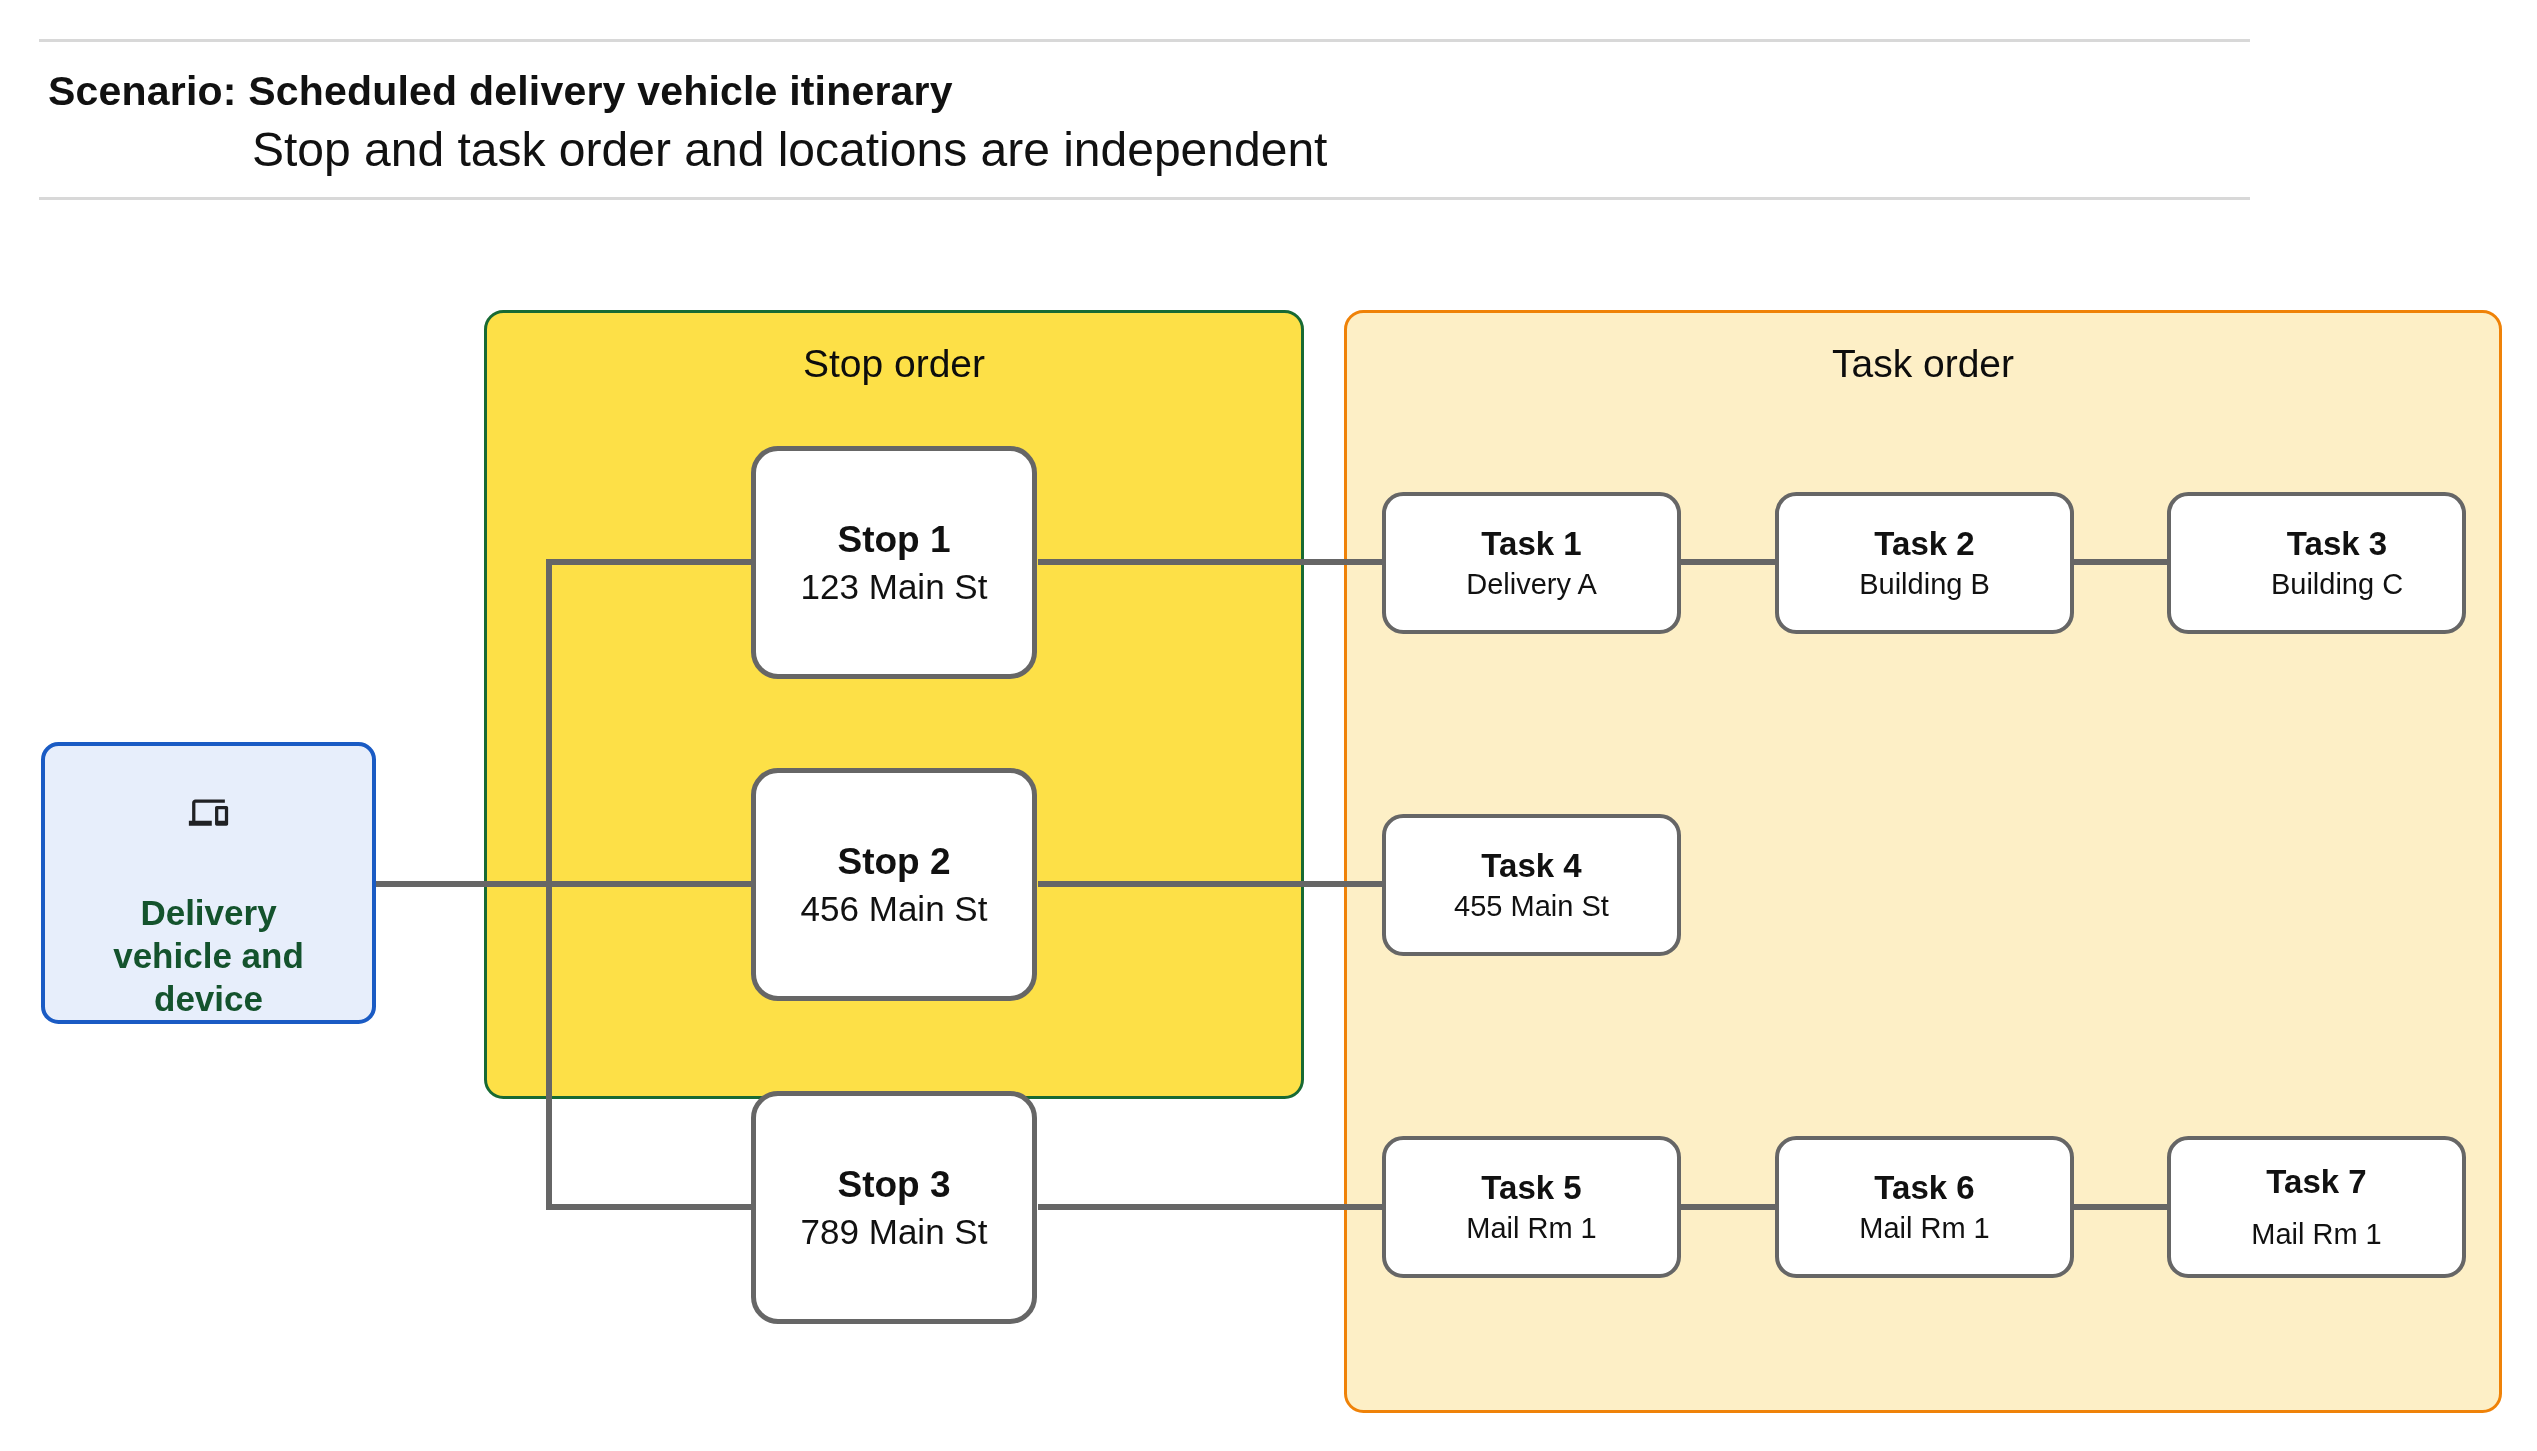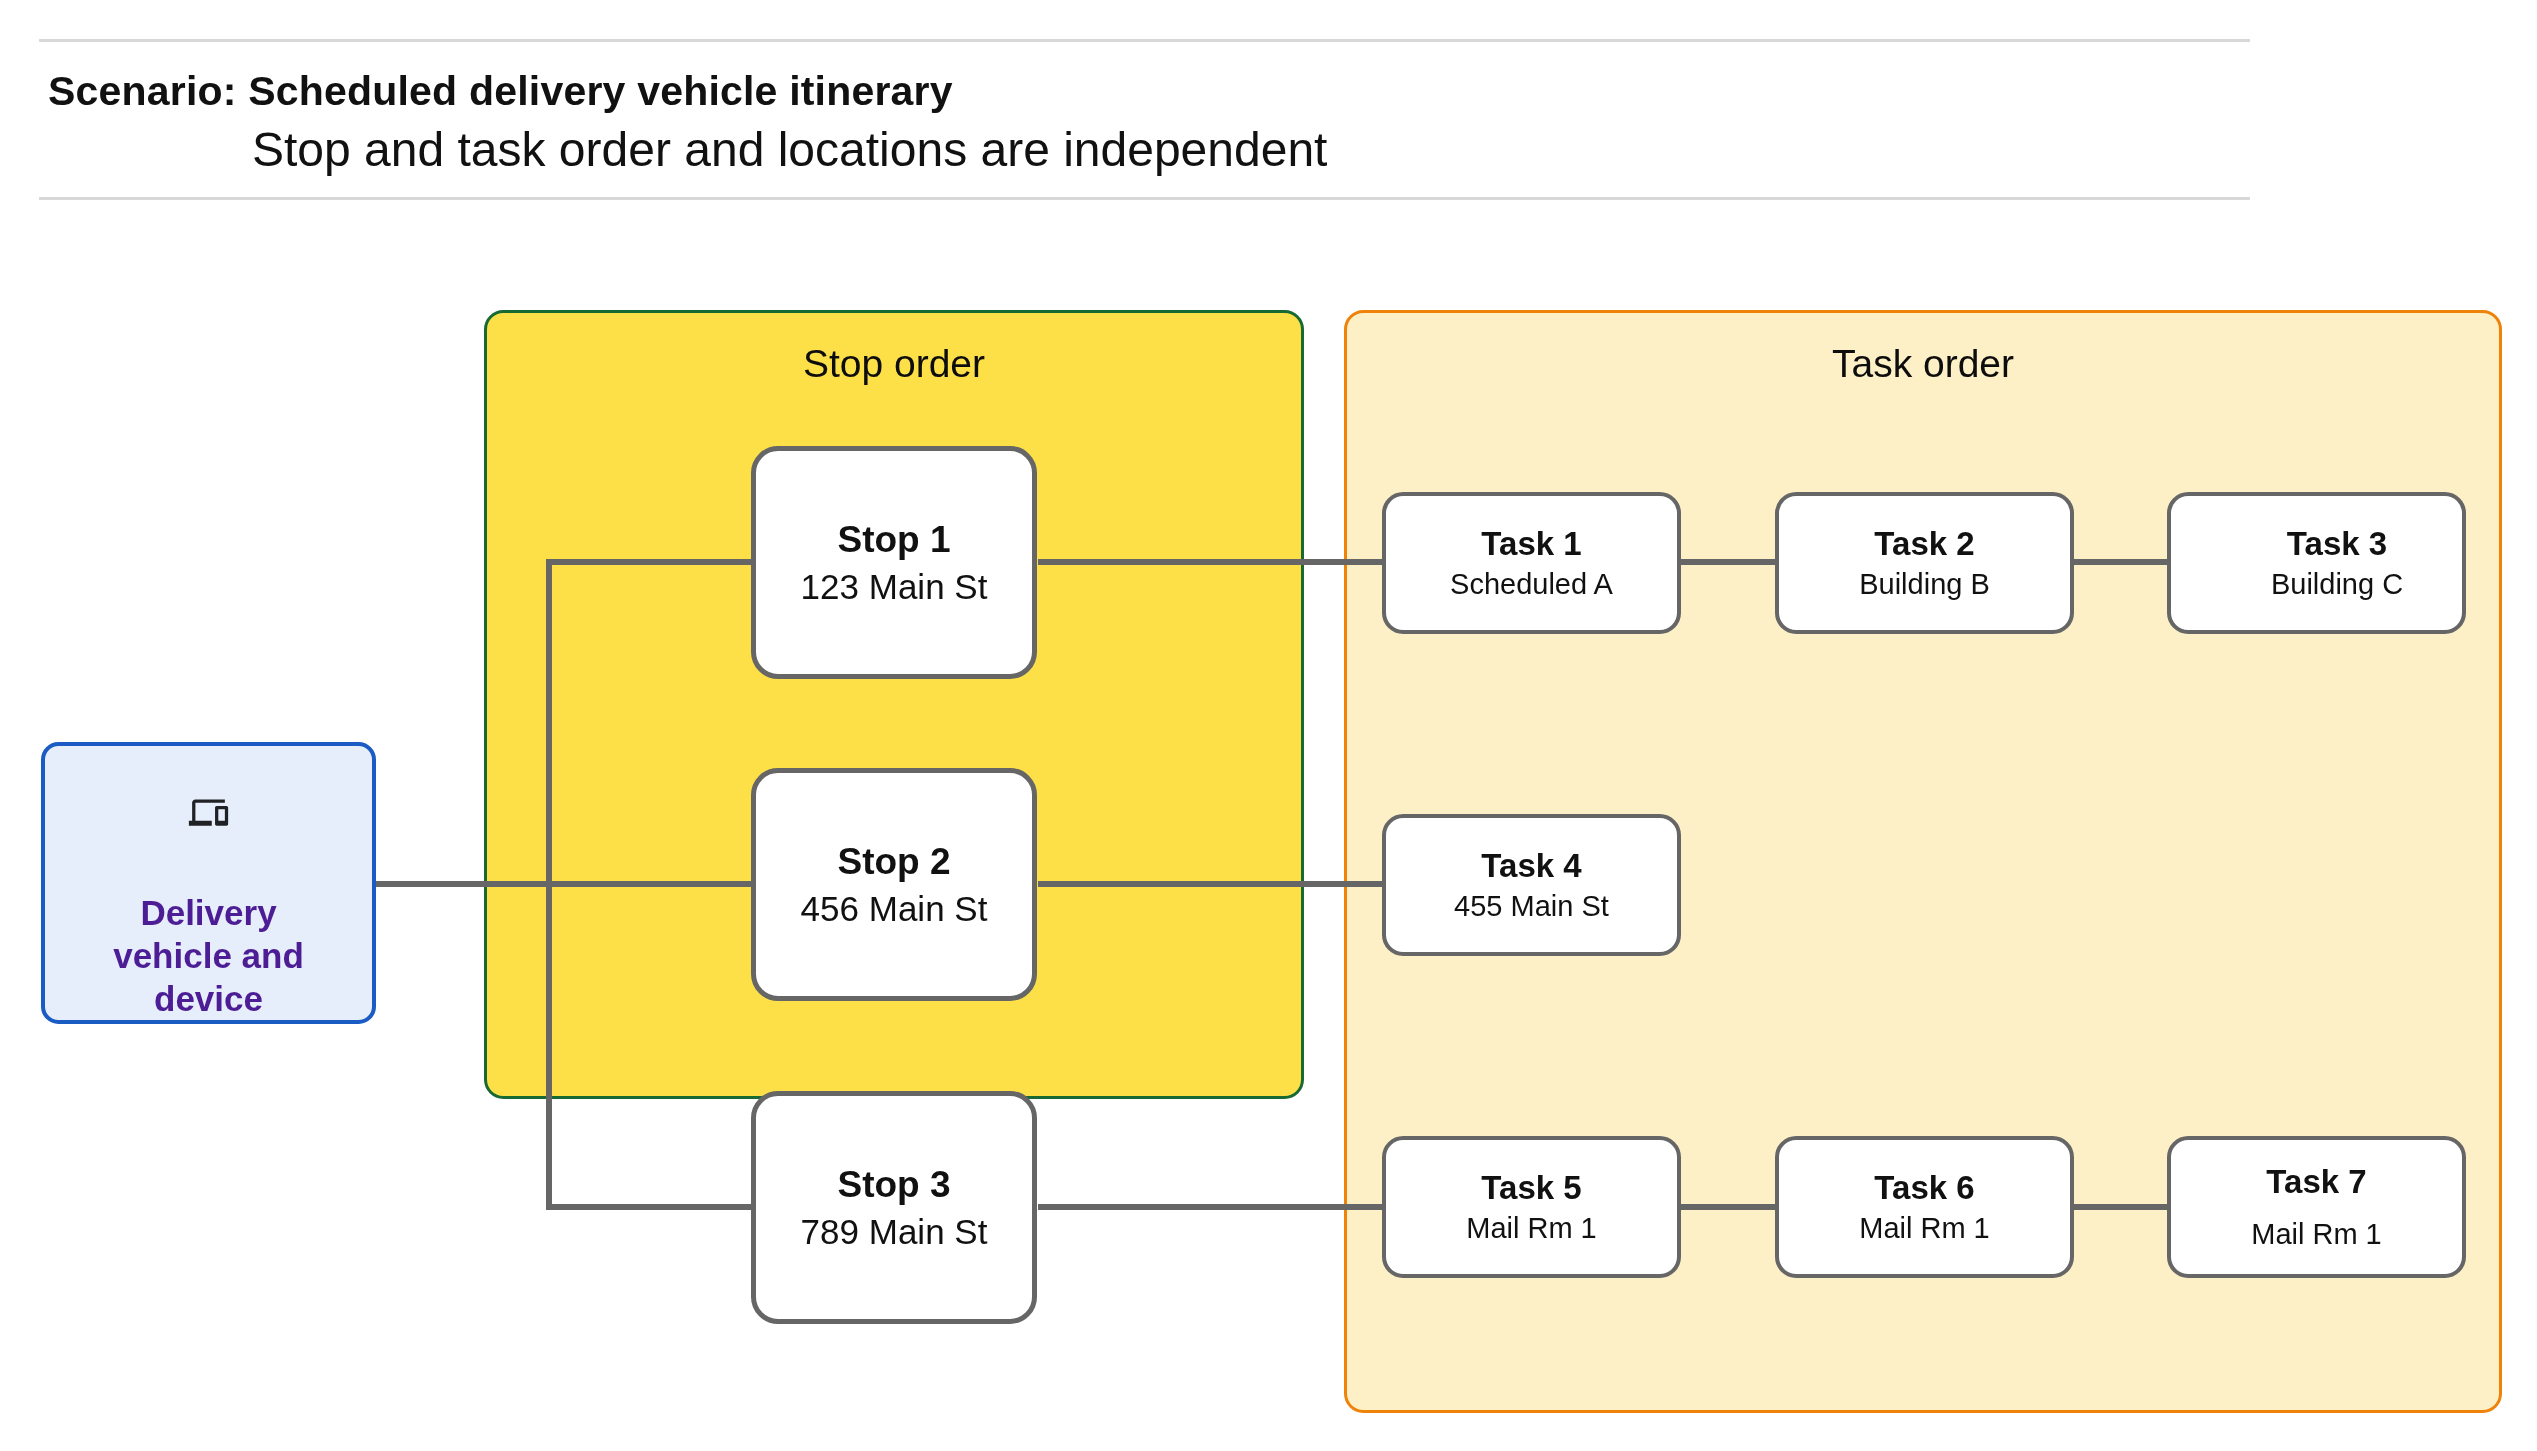--- a/index.html
+++ b/index.html
@@ -32,21 +32,21 @@
   .node-title { font-weight: bold; }
   .stop-node .node-title { font-size: 37px; line-height: 48px; }
   .stop-node .node-sub { font-size: 35px; line-height: 45px; }
   .task-node .node-title { font-size: 33px; line-height: 43px; }
   .task-node .node-sub { font-size: 29px; line-height: 39px; }
 
   
   .device-node { left: 41px; top: 742px; width: 335px; height: 282px; border-radius: 17.5px;
                  background: #e7eefb; border: 4.8px solid #1a5bc4; justify-content: flex-start; }
   .device-icon { margin-top: 47px; width: 89px; height: 78px; }
-  .device-label { margin-top: 62px; font-size: 35px; font-weight: bold; line-height: 43px; padding: 0 33px; color: #4c1d95; }
+  .device-label { margin-top: 62px; font-size: 35px; font-weight: bold; line-height: 43px; padding: 0 33px; color: #14532d; }
 </style>
 </head>
 <body>
 
 <div class="stage">
 
   <div class="rule rule-top"></div>
   <div class="page-title">Scenario: Scheduled delivery vehicle itinerary</div>
   <div class="page-subtitle">Stop and task order and locations are independent</div>
   <div class="rule rule-bottom"></div>
@@ -85,21 +85,21 @@
     <div class="node-title">Stop 2</div>
     <div class="node-sub">456 Main St</div>
   </div>
   <div class="node stop-node" style="top:1091px;">
     <div class="node-title">Stop 3</div>
     <div class="node-sub">789 Main St</div>
   </div>
 
   <div class="node task-node" style="left:1382px;top:492px;">
     <div class="node-title">Task 1</div>
-    <div class="node-sub">Scheduled A</div>
+    <div class="node-sub">Delivery A</div>
   </div>
   <div class="node task-node" style="left:1775px;top:492px;">
     <div class="node-title">Task 2</div>
     <div class="node-sub">Building B</div>
   </div>
   <div class="node task-node" style="left:2167px;top:492px;padding-left:41px;">
     <div class="node-title">Task 3</div>
     <div class="node-sub">Building C</div>
   </div>
 

